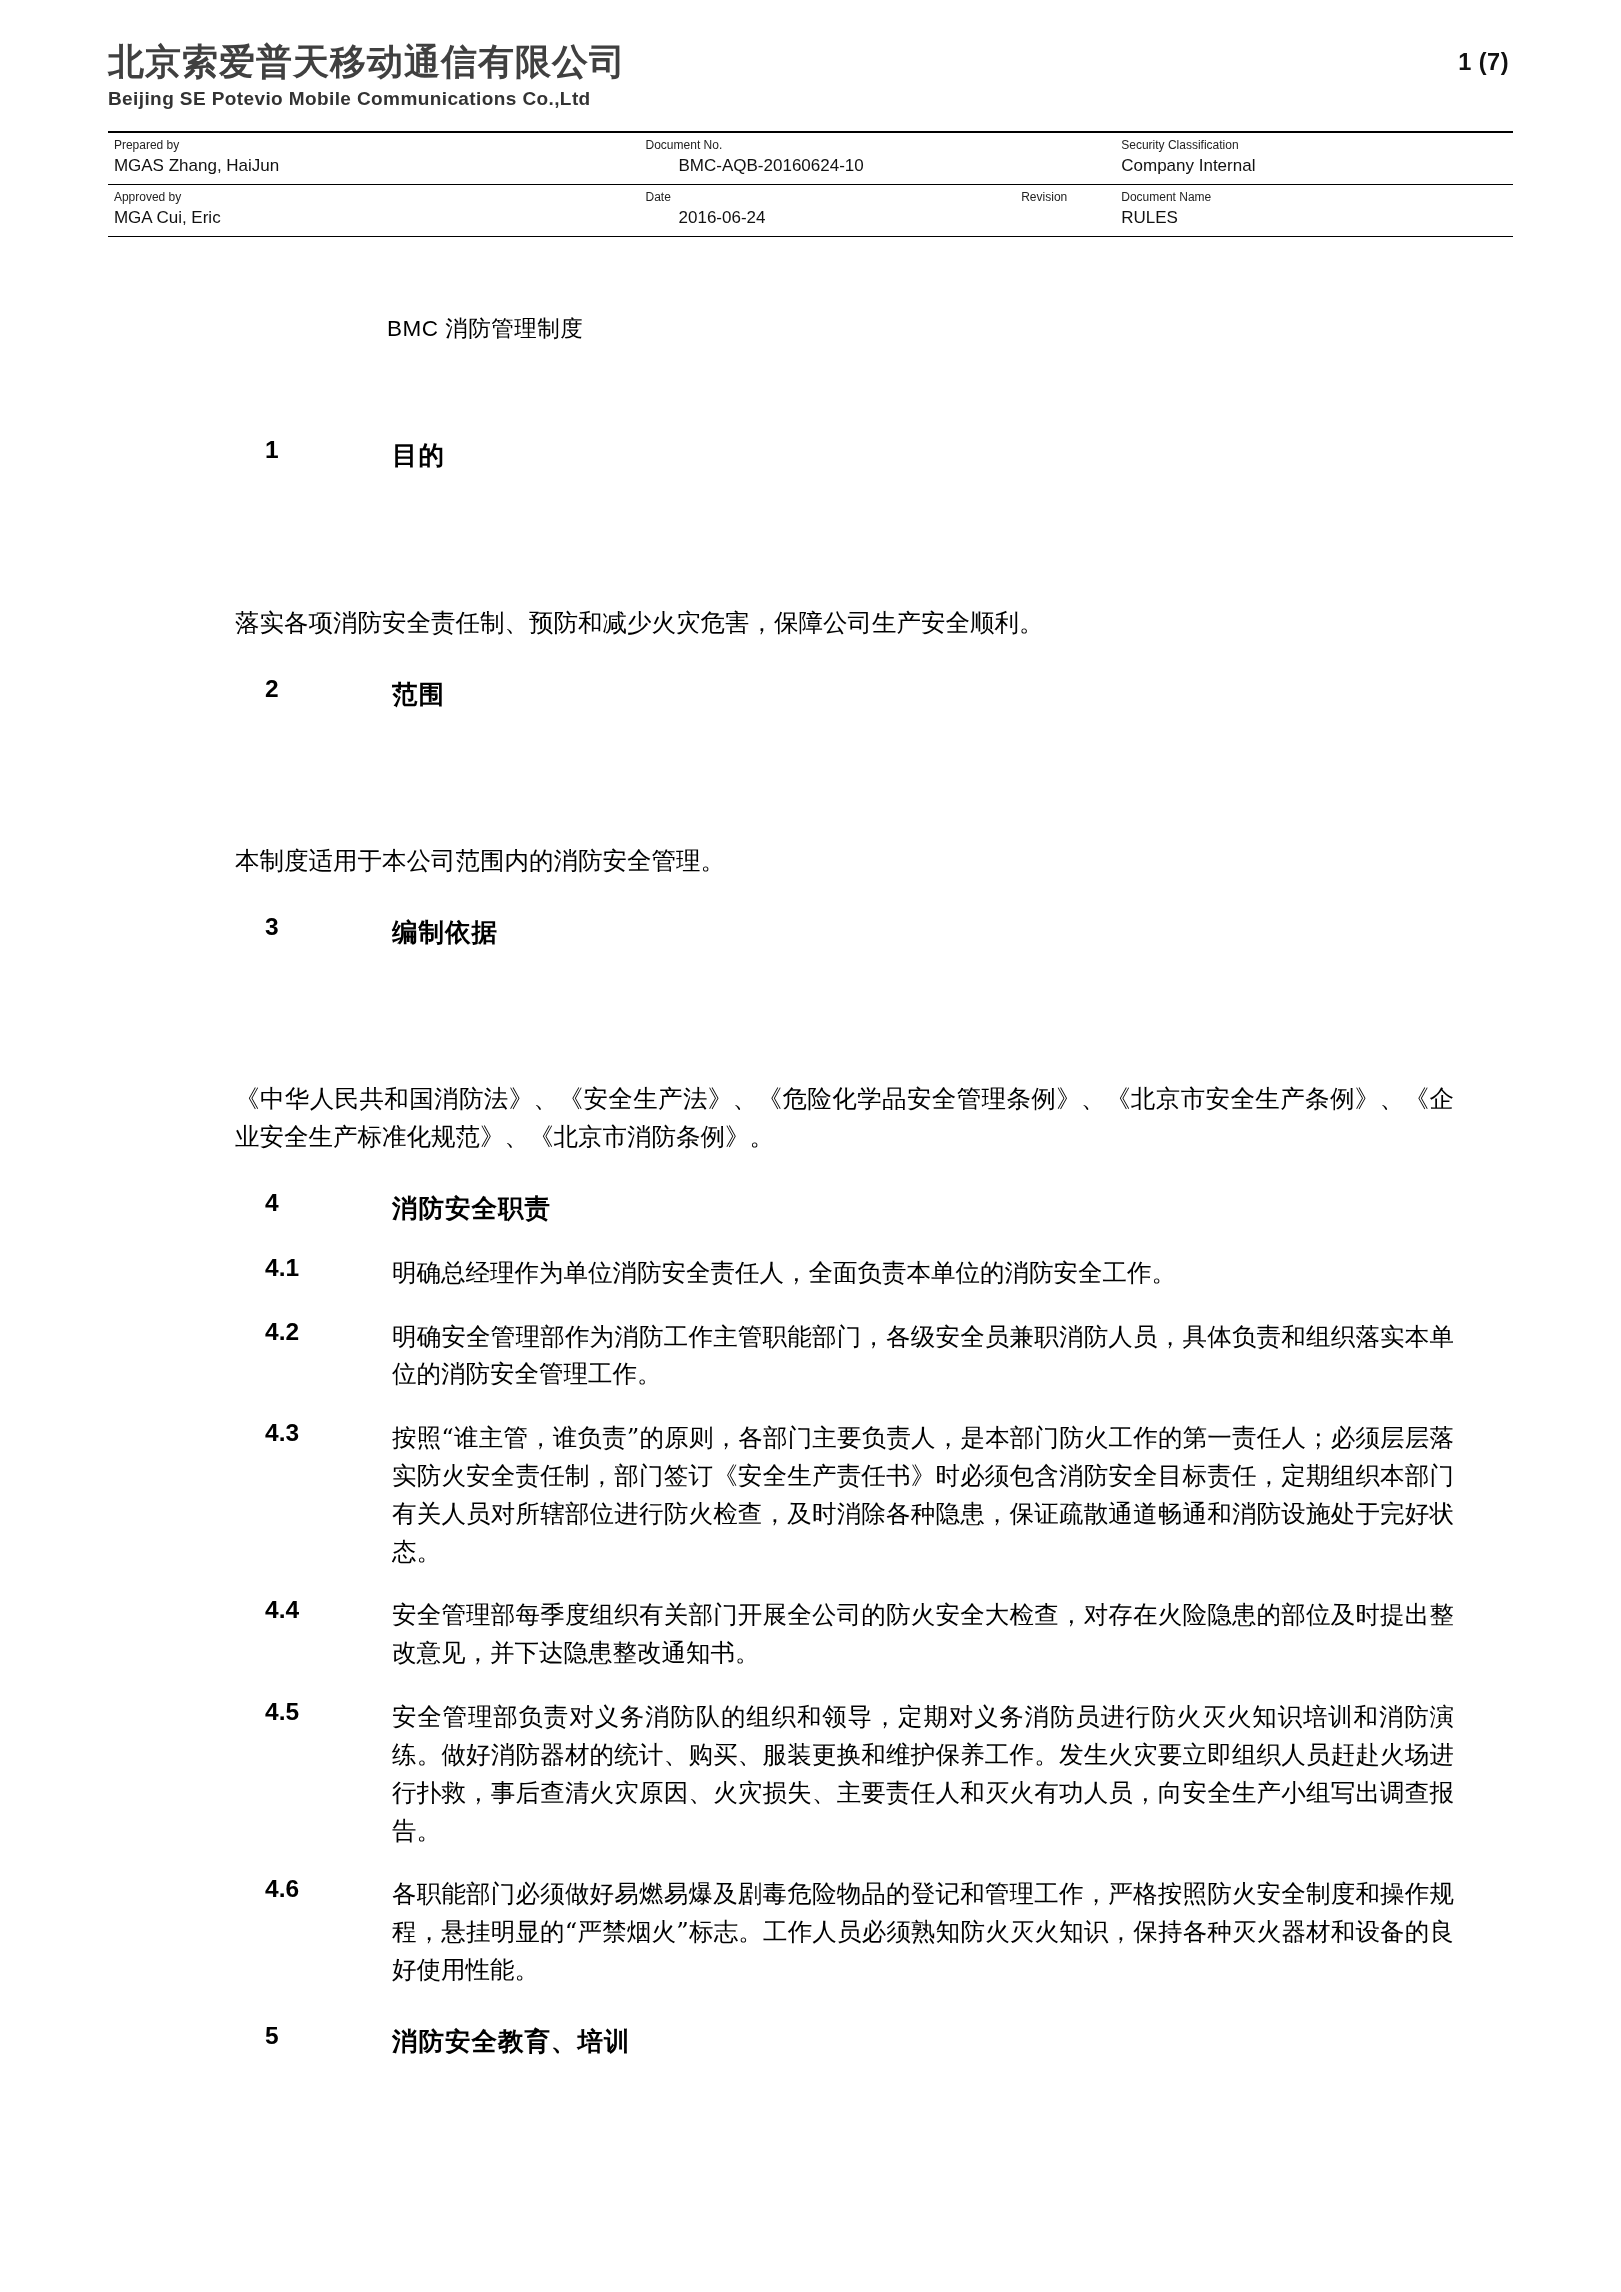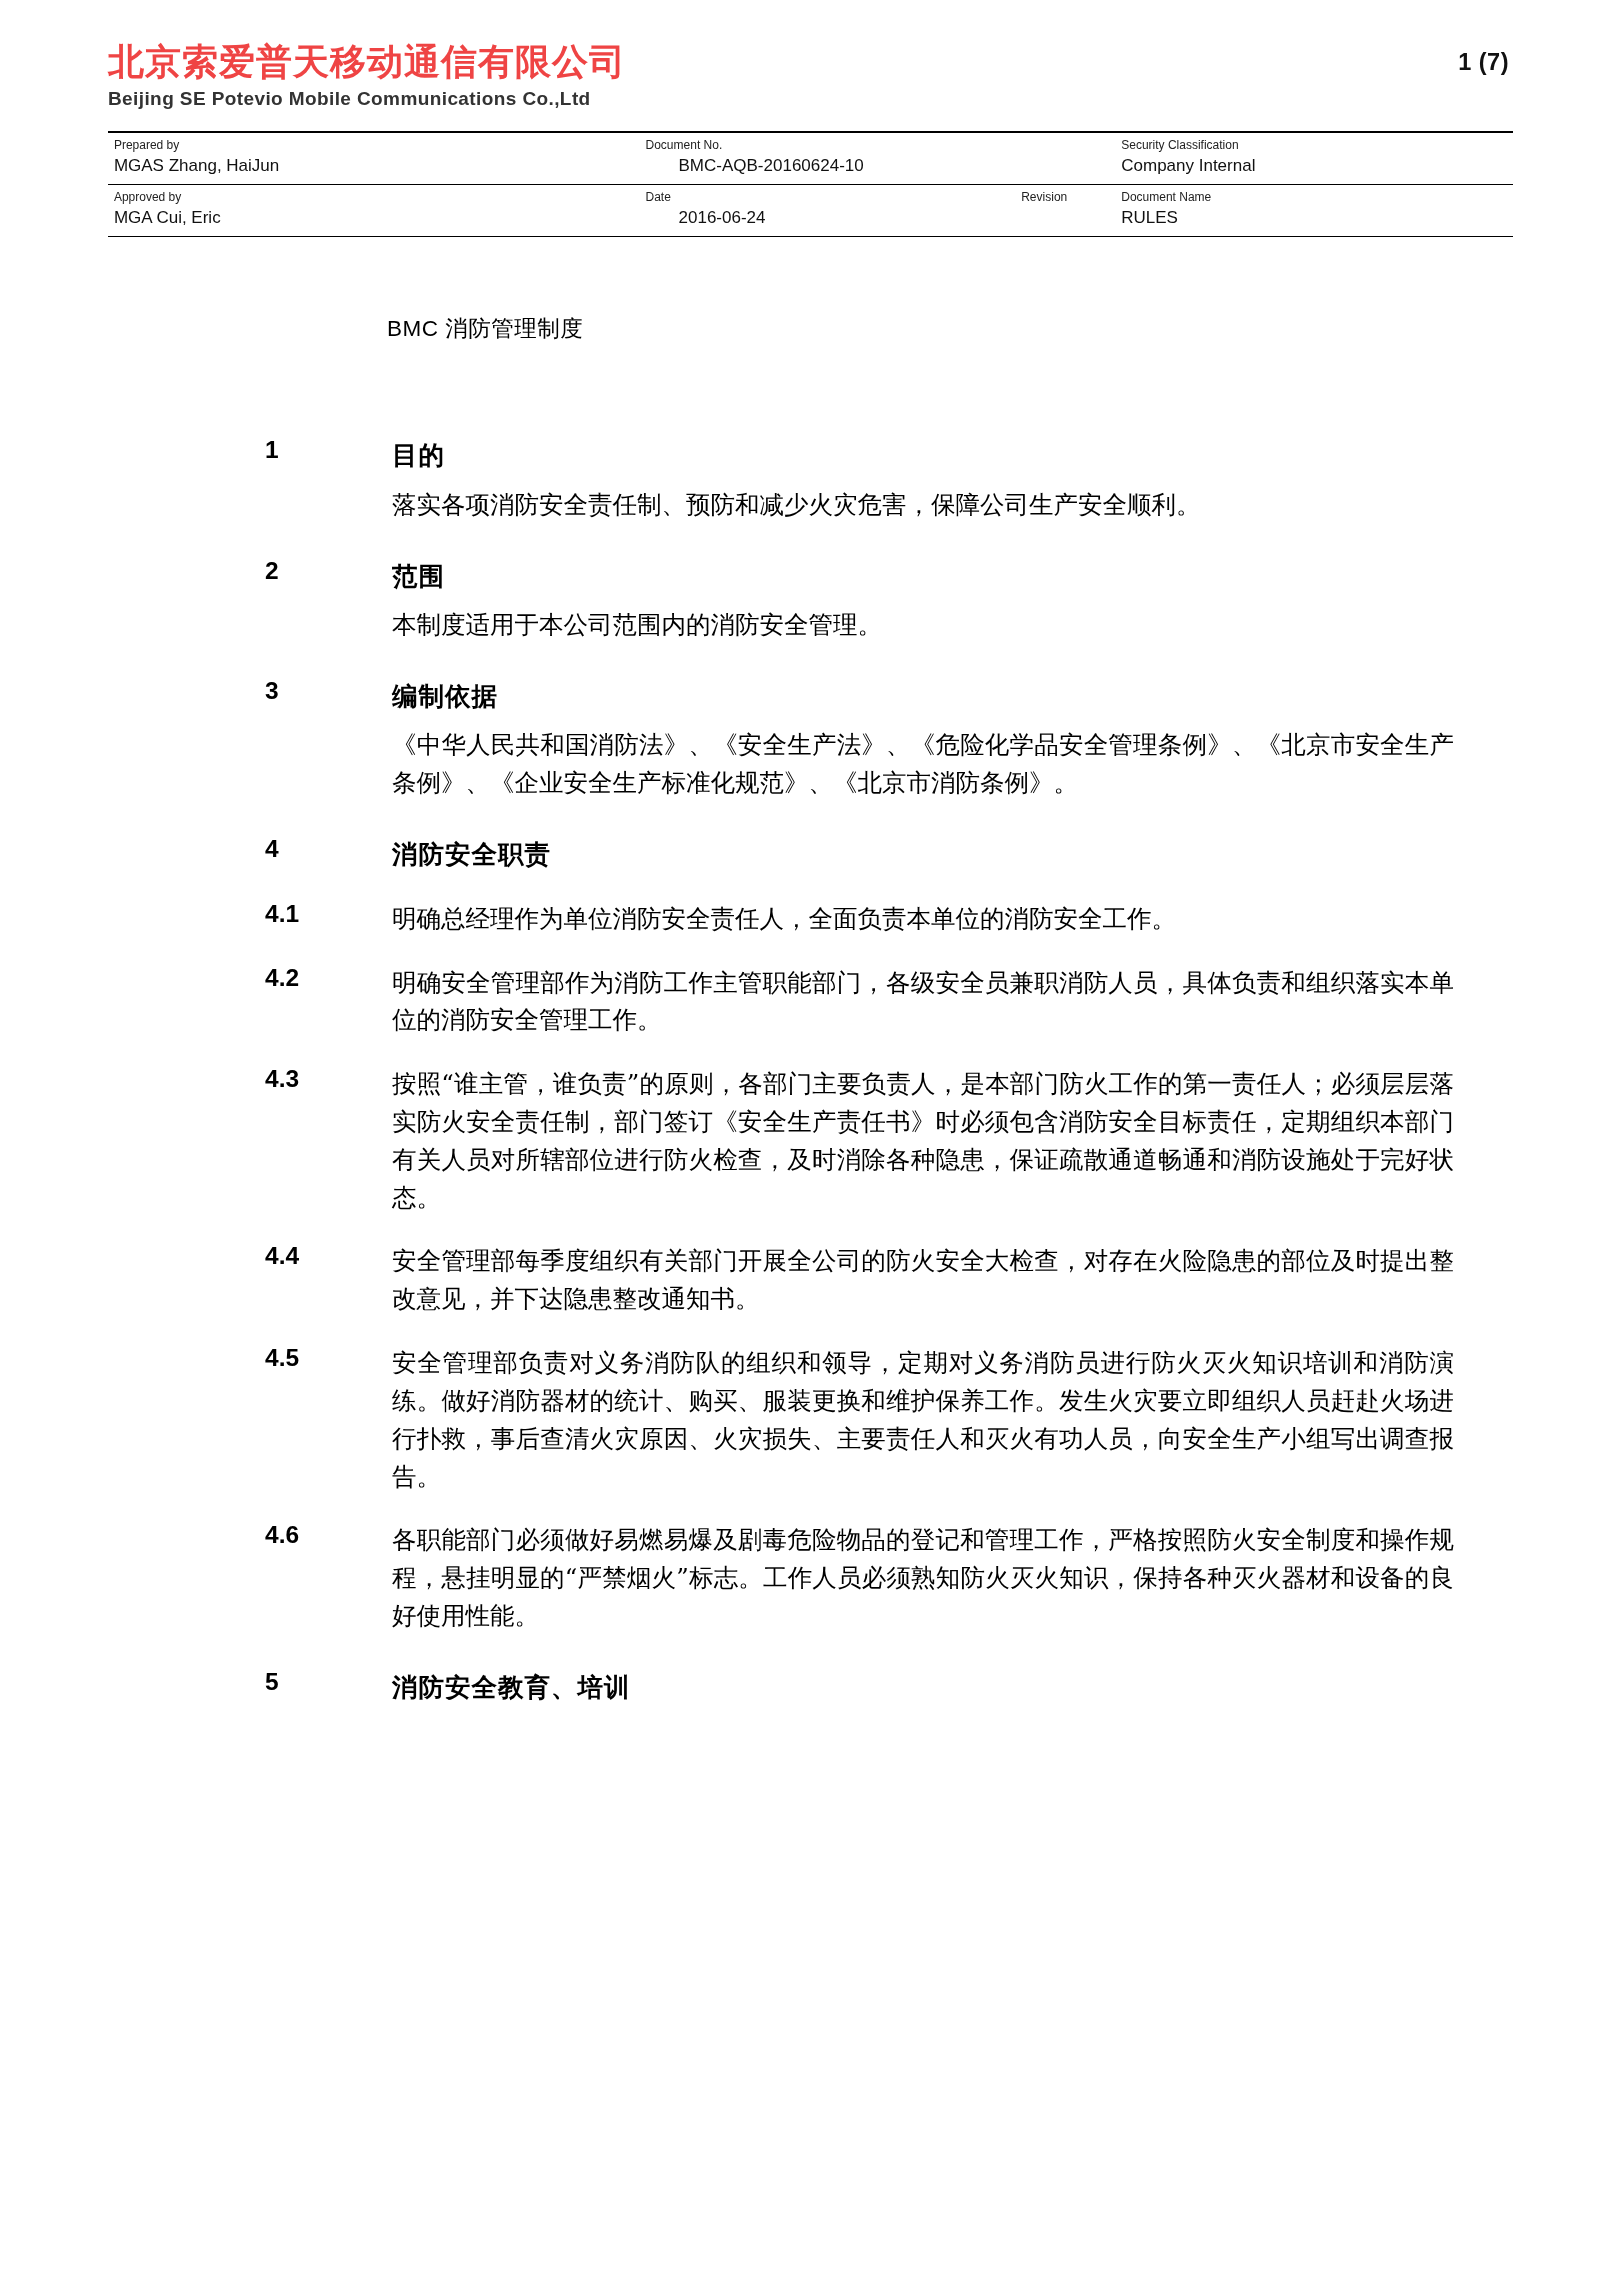--- a/index.html
+++ b/index.html
@@ -31,21 +31,21 @@
   .company-block {
     position: relative;
     padding-bottom: 15.7px;
   }
   .company-cn {
     font-family: "DejaVu Sans", sans-serif;
     font-size: 36px;
     font-weight: bold;
     letter-spacing: 1px;
     line-height: 1.25;
-    color: #ef4444;
+    color: #404040;
   }
   .company-en {
     font-family: "Liberation Sans", sans-serif;
     font-size: 19px;
     font-weight: bold;
     letter-spacing: 0.4px;
     color: #333;
     margin-top: 3.9px;
   }
   .page-number {
@@ -139,21 +139,21 @@
     flex: 1;
     padding-left: 127px;
     box-sizing: border-box;
     font-family: "DejaVu Serif", serif;
     font-size: 24.5px;
     line-height: 1.55;
     text-align: justify;
     padding-right: 59px;
   }
   .sec-head { margin-top: 33px; margin-bottom: 9.8px; }
-  .para { margin-top: 3.9px; margin-bottom: 29px; }
+  .para { margin-top: 3.9px; margin-bottom: 29px; flex-direction: column; }
   .sub { margin-top: 25.5px; margin-bottom: 19.6px; }
   .sub .sec-num { font-size: 24.5px; }
 </style>
 </head>
 <body>
 
 <div class="page">
 
   <div class="header">
     <div class="company-block">

